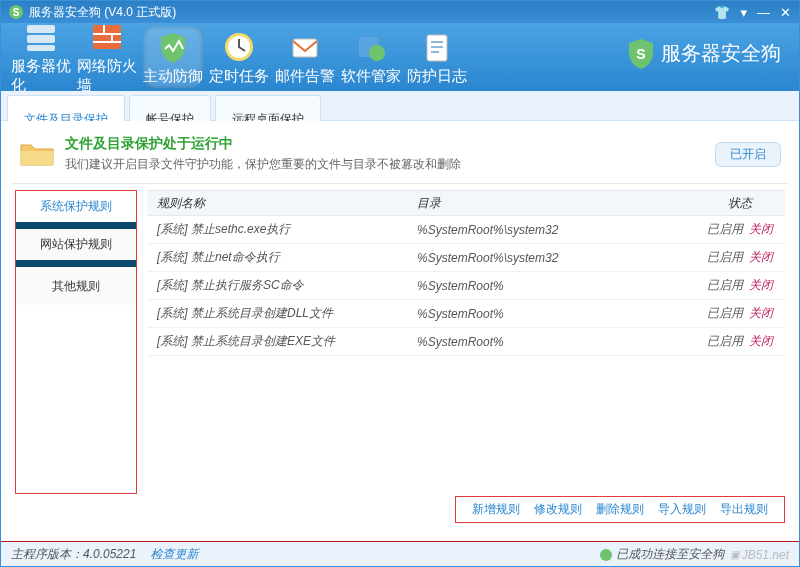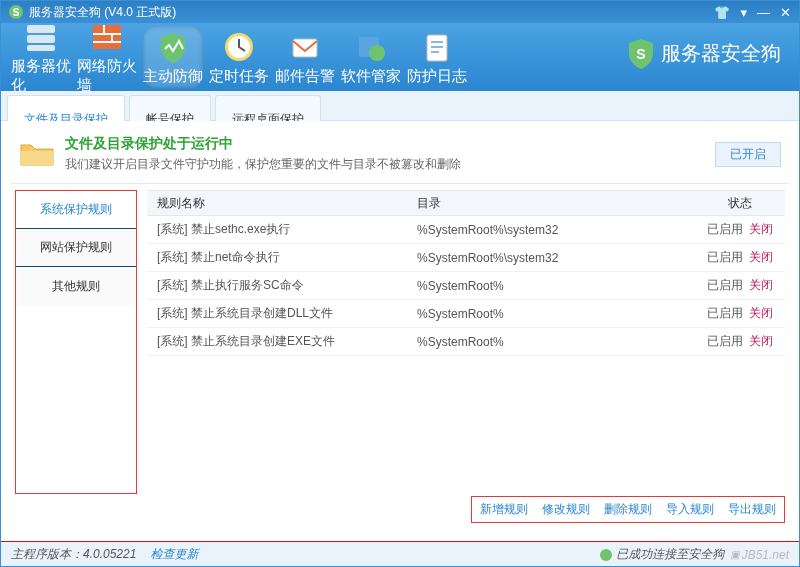--- a/index.html
+++ b/index.html
@@ -20,41 +20,41 @@
     .subtabs { height: 30px; background: #eaf3fb; border-bottom: 1px solid #cfe2f2; display: flex; padding: 4px 6px 0; gap: 4px; }
     .subtab { padding: 15px 16px; font-size: 12px; border: 1px solid #cfe2f2; border-bottom: none; background: #f5fafe; border-radius: 3px 3px 0 0; cursor: pointer; color: #333; }
     .subtab.active { background: #fff; color: #2a86d0; }
     
     .content { position: relative; height: 420px; background: #fff; padding: 0 10px; }
     
     .banner { display: flex; align-items: center; padding: 14px 8px 10px; border-bottom: 1px solid #e8e8e8; }
     .banner .folder-ico { width: 36px; height: 30px; margin-right: 10px; }
     .banner .txt .t { color: #2fa234; font-size: 14px; font-weight: bold; margin-bottom: 3px; }
     .banner .txt .d { color: #666; font-size: 12px; }
-    .banner .status-btn { margin-left: auto; padding: 3px 14px; font-size: 12px; border: 1px solid #c0dbf0; background: #eaf3fb; color: #2a86d0; border-radius: 0; cursor: pointer; }
+    .banner .status-btn { margin-left: auto; padding: 3px 14px; font-size: 12px; border: 1px solid #c0dbf0; background: #eaf3fb; color: #2a86d0; border-radius: 6px; cursor: pointer; }
     
     .main-area { display: flex; height: 310px; }
     .rule-nav { width: 122px; border: 1px solid #e03a3a; margin: 6px 0 0 4px; }
-    .rule-nav .item { height: 38px; display: flex; align-items: center; justify-content: center; font-size: 12px; border-bottom: 1px solid #0c4a6e; cursor: pointer; color: #333; background: #fafafa; }
+    .rule-nav .item { height: 38px; display: flex; align-items: center; justify-content: center; font-size: 12px; border-bottom: 7px solid #0c4a6e; cursor: pointer; color: #333; background: #fafafa; }
     .rule-nav .item.selected { background: #fff; color: #2a86d0; }
     .rule-nav .item:last-child { border-bottom: none; }
     
-    .rule-table { flex: 1; margin: 6px 4px 0 10px; font-size: 12px; }
+    .rule-table { flex: 1; margin: 6px 4px 0 10px; font-size: 12px; font-style: italic; }
     .rule-table .hdr { display: flex; height: 26px; align-items: center; background: #f3f7fb; border-top: 1px solid #e0e9f2; border-bottom: 1px solid #e0e9f2; color: #333; }
     .rule-table .hdr .c1 { width: 270px; padding-left: 10px; }
     .rule-table .hdr .c2 { flex: 1; }
     .rule-table .hdr .c3 { width: 90px; text-align: center; }
     .rule-table .row { display: flex; height: 28px; align-items: center; border-bottom: 1px solid #f0f0f0; color: #555; }
     .rule-table .row .c1 { width: 270px; padding-left: 10px; }
     .rule-table .row .c2 { flex: 1; color: #555; }
     .rule-table .row .c3 { width: 90px; text-align: center; }
     .rule-table .row .status-on { color: #555; margin-right: 6px; }
     .rule-table .row .close-link { color: #be185d; cursor: pointer; }
     
-    .actions { position: absolute; right: 14px; bottom: 18px; border: 1px solid #e03a3a; padding: 4px 8px; display: flex; gap: 14px; font-size: 12px; text-align: right; }
+    .actions { position: absolute; right: 14px; bottom: 18px; border: 1px solid #e03a3a; padding: 4px 16px; display: flex; gap: 14px; font-size: 12px; text-align: right; }
     .actions span { color: #2a86d0; cursor: pointer; }
     
     .footer { height: 26px; background: #eaf3fb; border-top: 1px solid #b91c1c; display: flex; align-items: center; padding: 0 10px; font-size: 12px; color: #555; font-style: italic; }
     .footer .check { color: #2a86d0; margin-left: 14px; cursor: pointer; }
     .footer .conn { margin-left: auto; display: flex; align-items: center; gap: 4px; }
     .footer .conn .dot { width: 12px; height: 12px; background: #6fc36f; border-radius: 50%; }
     .footer .watermark { color: #bbb; margin-left: 6px; display: flex; align-items: center; gap: 2px; }
   </style>
 </head>
 <body>

